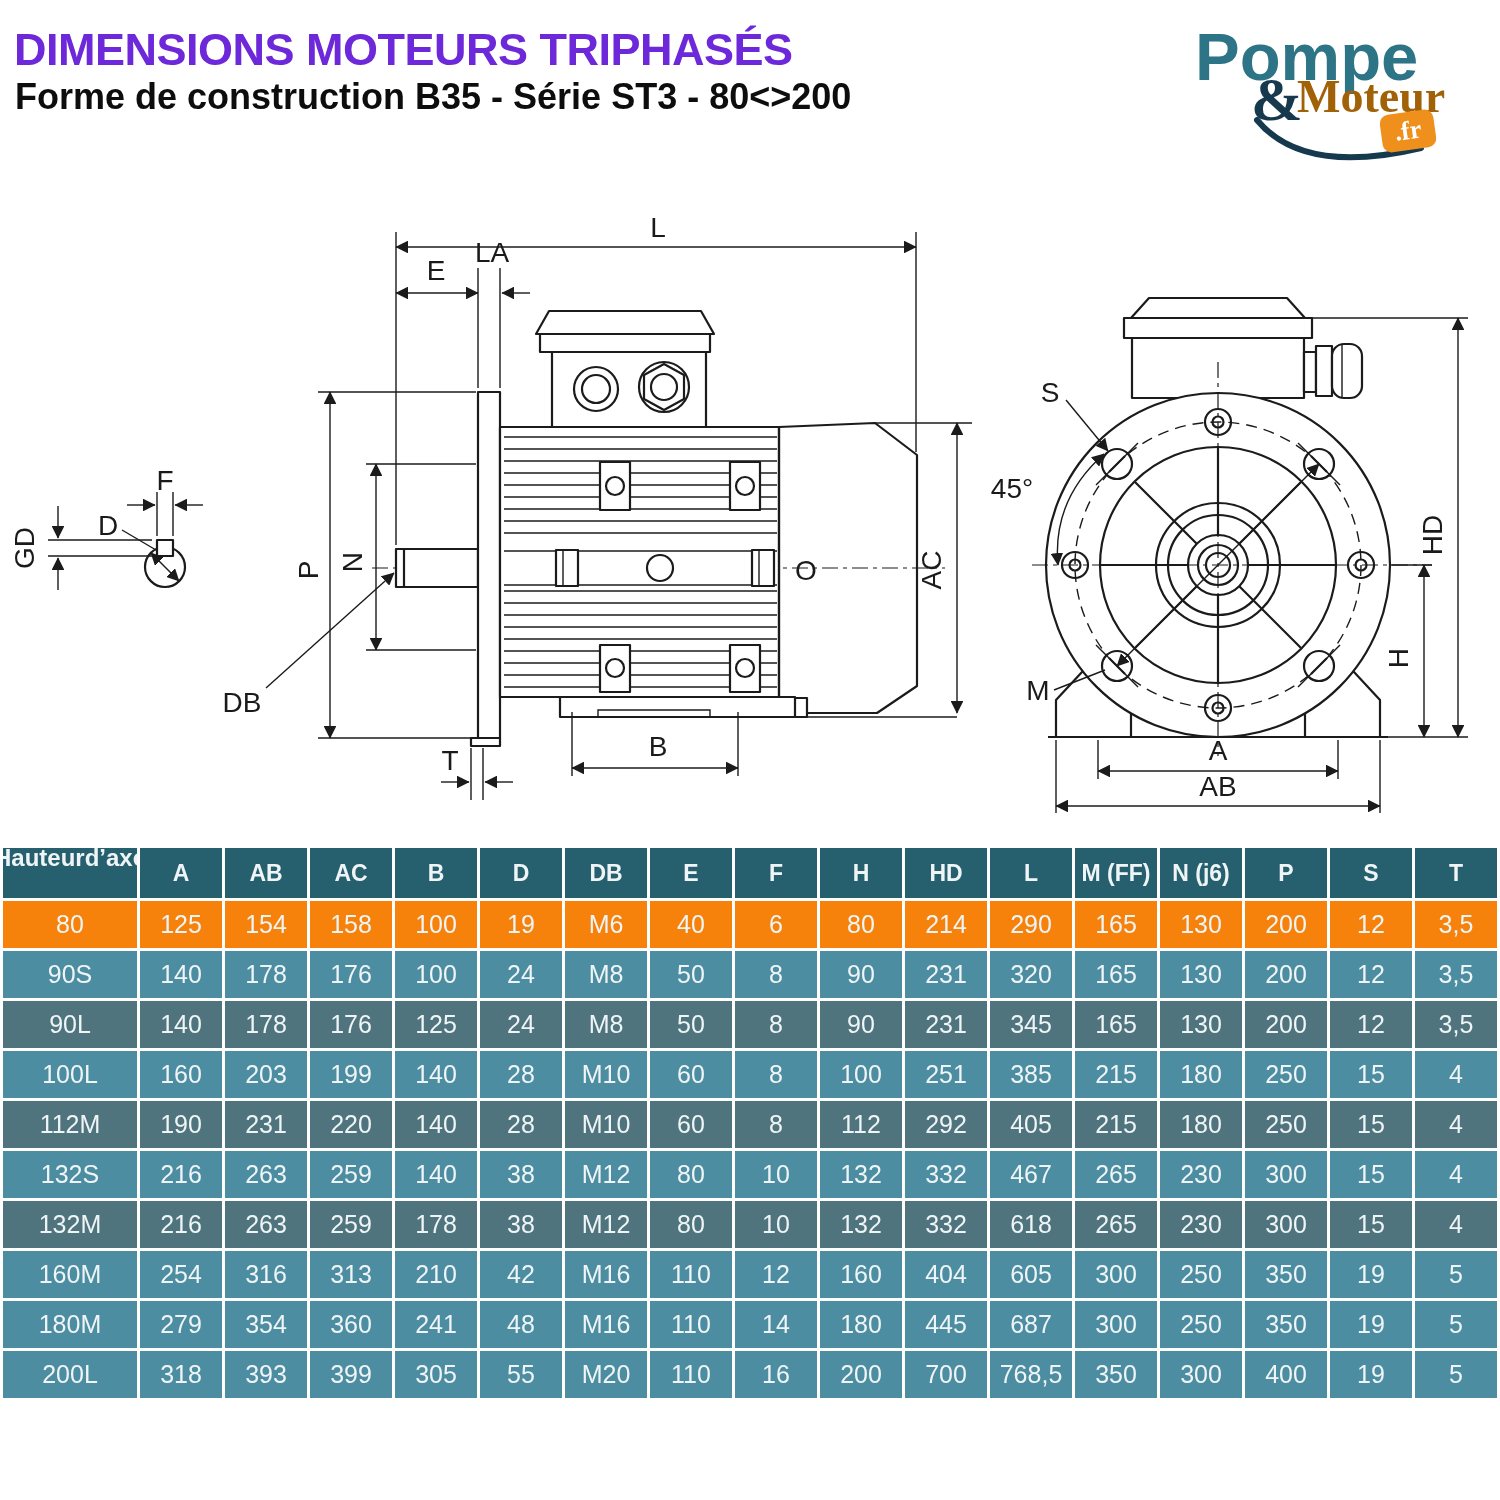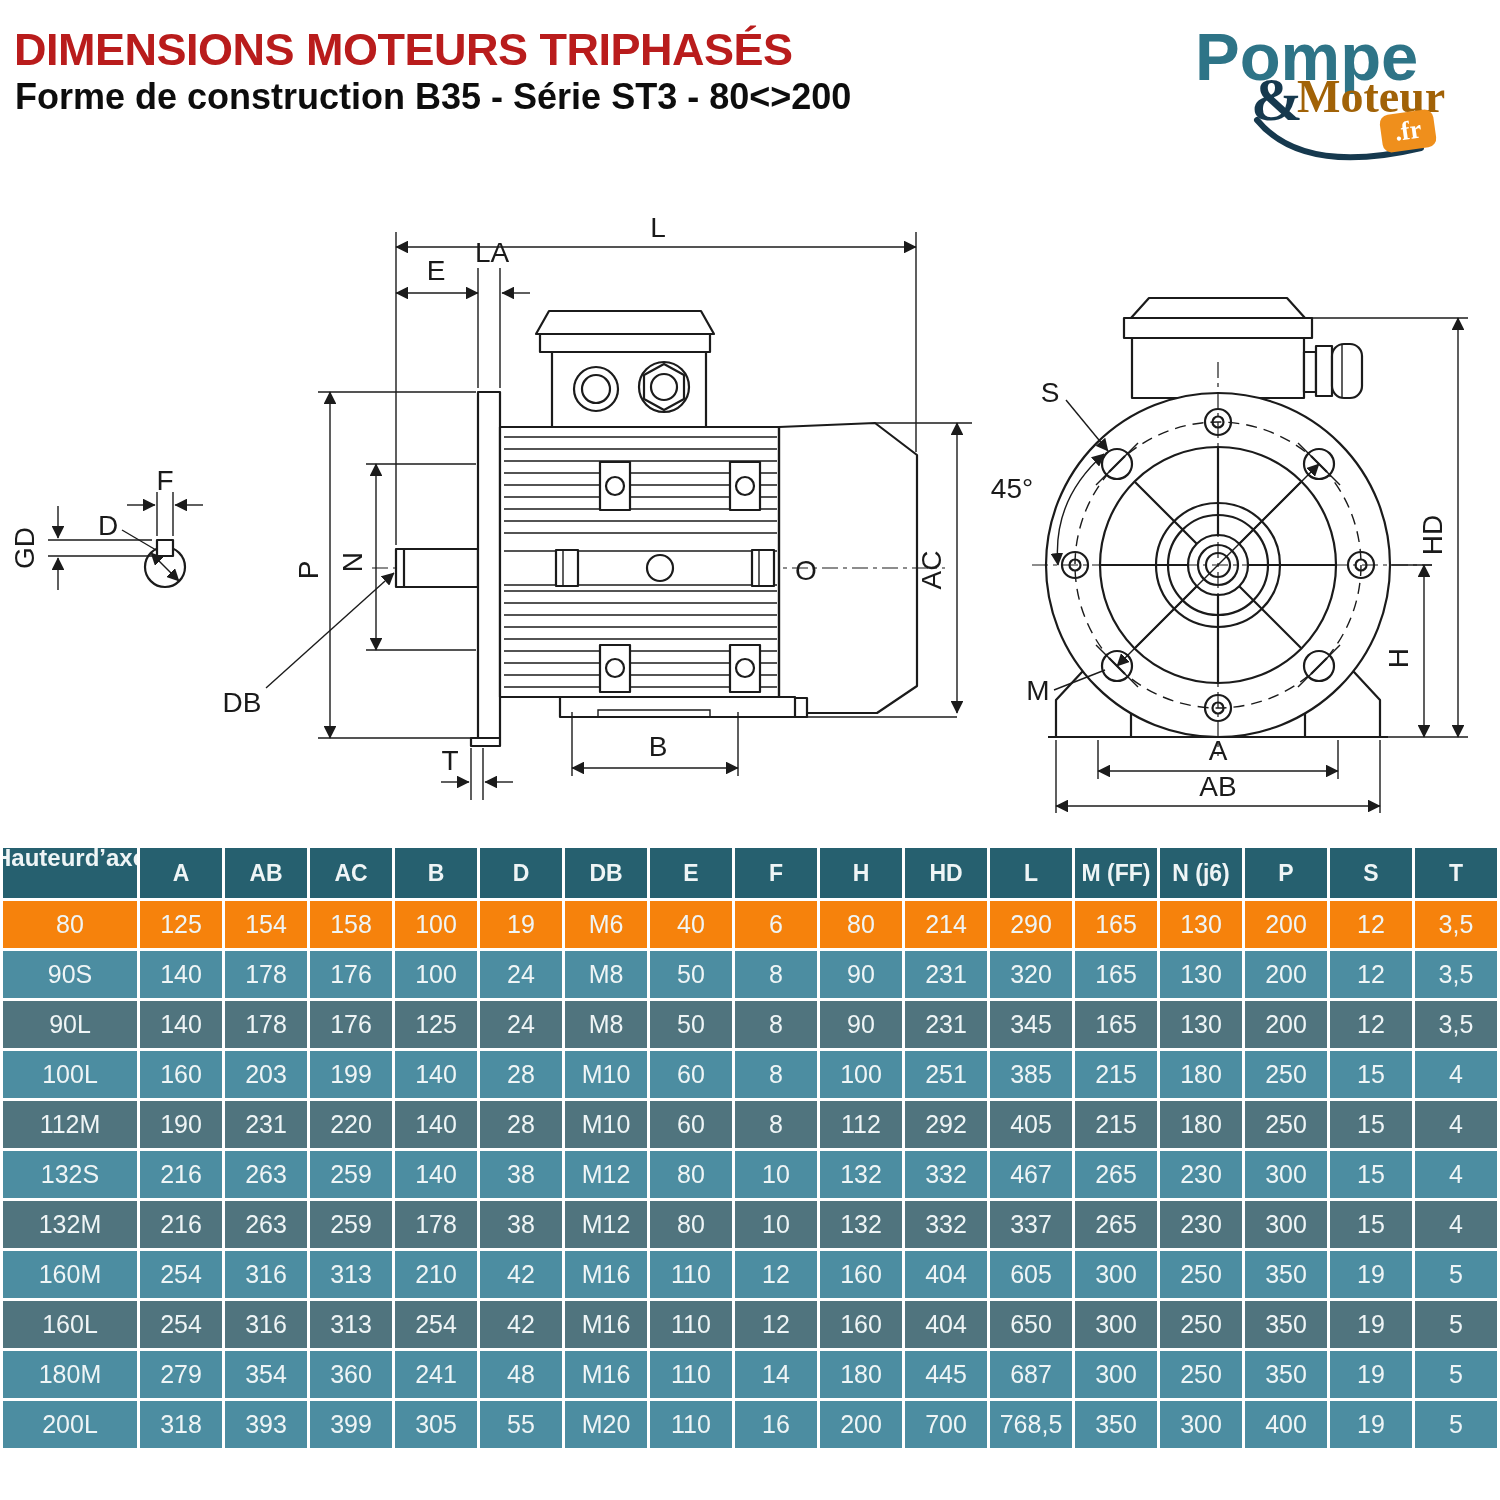--- a/index.html
+++ b/index.html
@@ -2,21 +2,21 @@
 <html><head>
 <meta charset="utf-8">
 <style>
   html,body{margin:0;padding:0;background:#fff;}
   body{width:1500px;height:1500px;position:relative;overflow:hidden;
        font-family:"Liberation Sans",sans-serif;color:#111;}
   .page{position:absolute;inset:0;background:#fff;}
 
   
   .title{position:absolute;left:14px;top:24px;font-size:45px;font-weight:700;
-         letter-spacing:-0.5px;color:#b91c1c;white-space:nowrap;}
+         letter-spacing:-0.5px;color:#6d28d9;white-space:nowrap;}
   .subtitle{position:absolute;left:15px;top:76px;font-size:36px;font-weight:700;color:#0d0d0d;}
 
   
   .logo{position:absolute;left:1185px;top:8px;width:305px;height:170px;}
   .logo .w1{position:absolute;left:10px;top:10px;font-family:Liberation Sans, sans-serif;
             font-weight:700;font-size:67px;color:#2E7487;}
   .logo .amp{position:absolute;left:66px;top:56px;font-family:"Liberation Serif",serif;
              font-weight:700;font-size:62px;color:#16394E;}
   .logo .w2{position:absolute;left:112px;top:62px;font-family:"Liberation Serif",serif;
             font-weight:700;font-size:46px;color:#a16207;}
@@ -440,21 +440,21 @@
           <td>216</td>
           <td>263</td>
           <td>259</td>
           <td>178</td>
           <td>38</td>
           <td>M12</td>
           <td>80</td>
           <td>10</td>
           <td>132</td>
           <td>332</td>
-          <td>337</td>
+          <td>618</td>
           <td>265</td>
           <td>230</td>
           <td>300</td>
           <td>15</td>
           <td>4</td>
         </tr>
         <tr class="r-light">
           <td>160M</td>
           <td>254</td>
           <td>316</td>
@@ -466,39 +466,20 @@
           <td>12</td>
           <td>160</td>
           <td>404</td>
           <td>605</td>
           <td>300</td>
           <td>250</td>
           <td>350</td>
           <td>19</td>
           <td>5</td>
         </tr>
-        <tr class="r-dark">
-          <td>160L</td>
-          <td>254</td>
-          <td>316</td>
-          <td>313</td>
-          <td>254</td>
-          <td>42</td>
-          <td>M16</td>
-          <td>110</td>
-          <td>12</td>
-          <td>160</td>
-          <td>404</td>
-          <td>650</td>
-          <td>300</td>
-          <td>250</td>
-          <td>350</td>
-          <td>19</td>
-          <td>5</td>
-        </tr>
         <tr class="r-light">
           <td>180M</td>
           <td>279</td>
           <td>354</td>
           <td>360</td>
           <td>241</td>
           <td>48</td>
           <td>M16</td>
           <td>110</td>
           <td>14</td>

